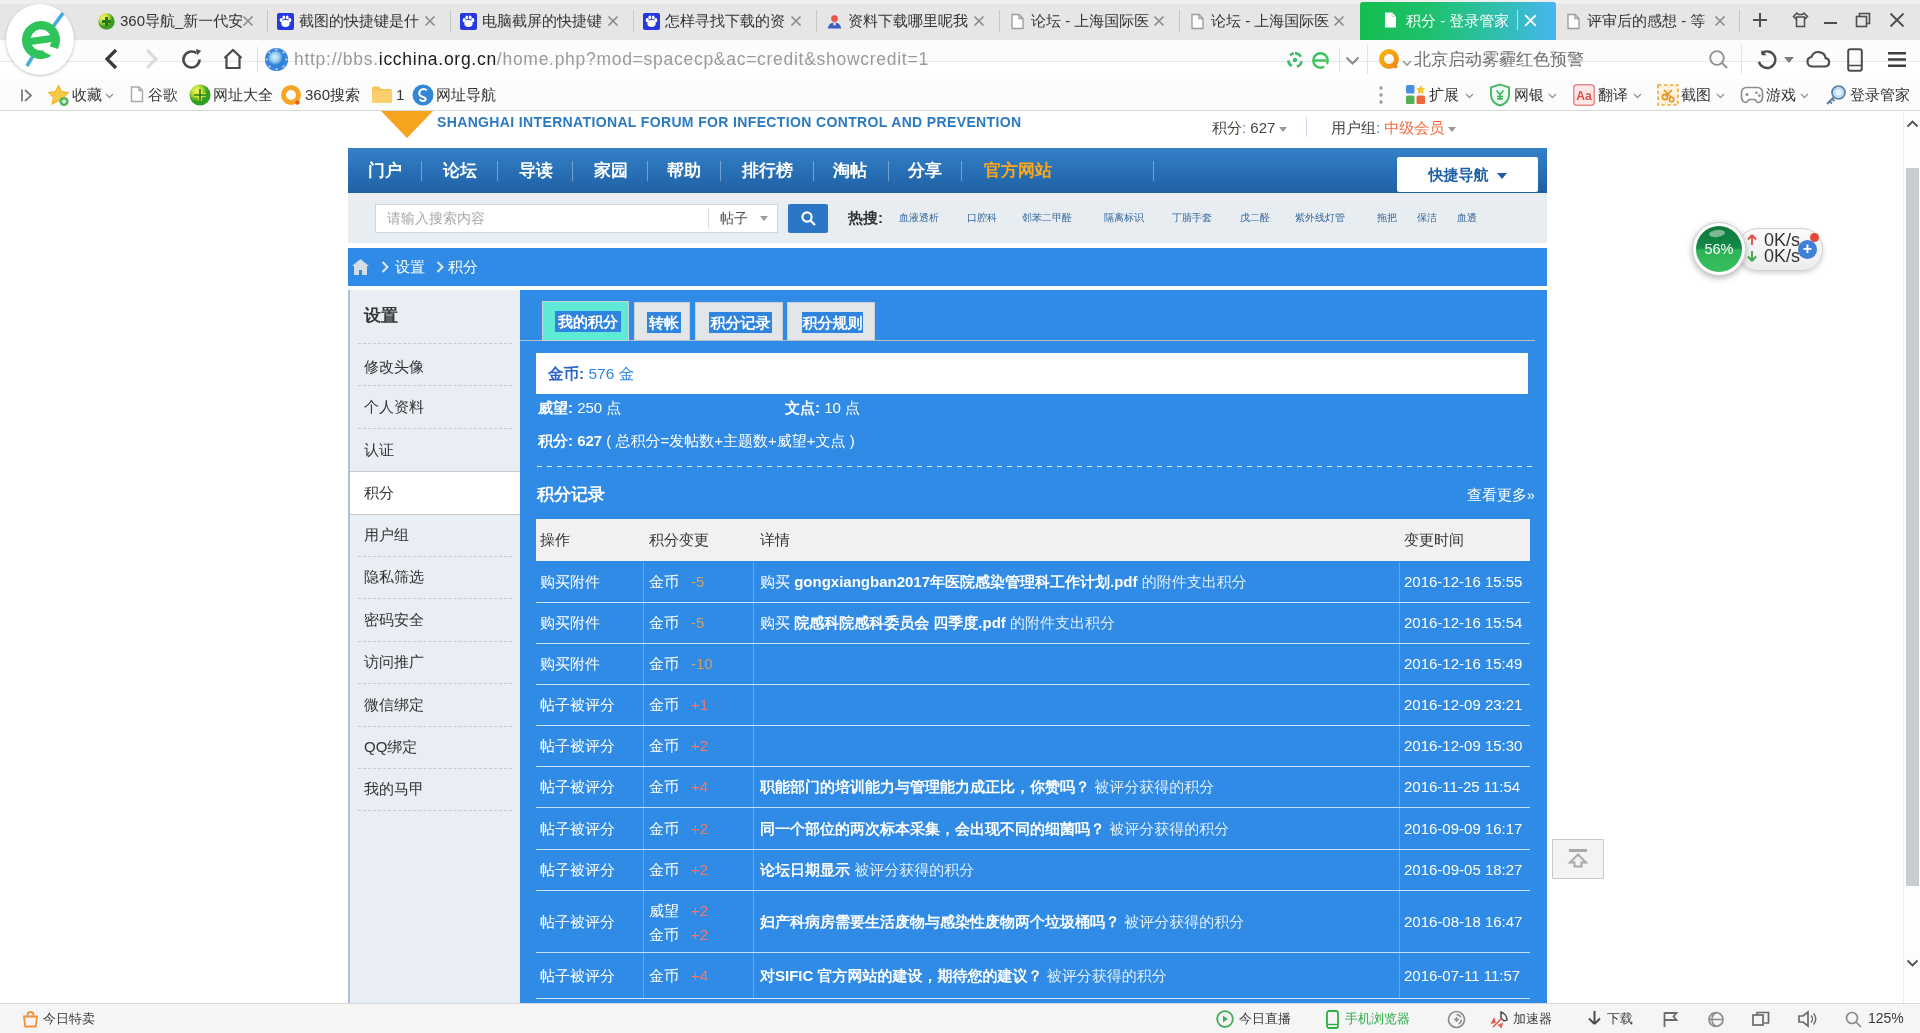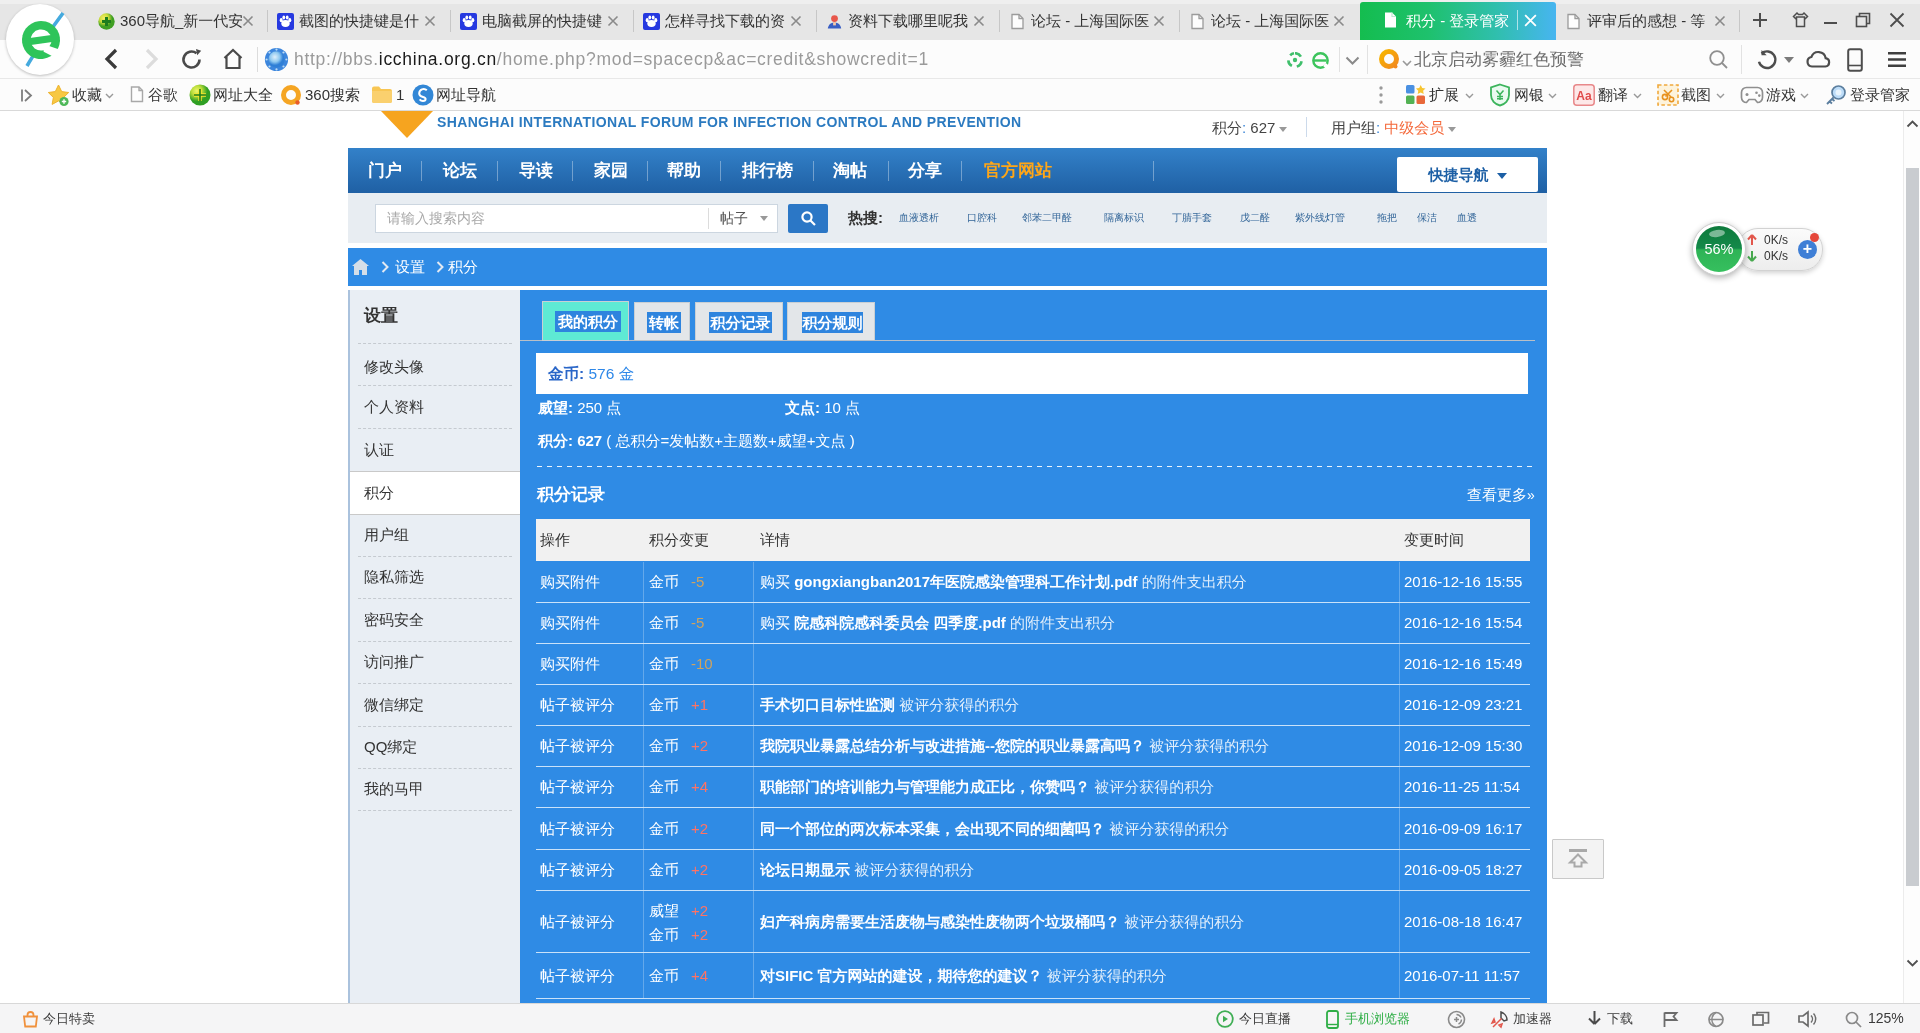--- a/index.html
+++ b/index.html
@@ -9,21 +9,21 @@
 #tabbar{position:absolute;left:0;top:0;width:1920px;height:40px;background:#e6e6e6}
 #tabbar .topstrip{position:absolute;left:0;top:0;width:1920px;height:4px;background:#efefef}
 .tab{position:absolute;top:4px;height:36px;font-size:15px;color:#333}
 .tab .ttl{position:absolute;left:31px;top:0;line-height:34px;white-space:nowrap;overflow:hidden}
 .tab .tx{position:absolute;top:10px;width:14px;height:14px}
 .tabsep{position:absolute;top:10px;width:1px;height:22px;background:#c7c7c7}
 .favico{position:absolute;left:9px;top:9px;width:17px;height:17px}
 #activetab{position:absolute;left:1360px;top:2px;width:196px;height:38px;background:linear-gradient(90deg,#14bd4f 0%,#1ec16d 35%,#30bfae 70%,#47b5f0 100%);border-radius:3px 3px 0 0;color:#fff}
 .wctl{position:absolute;top:8px;color:#555}
 
-#navbar{position:absolute;left:0;top:40px;width:1920px;height:39px;background:#fcfcfc;border-bottom:1px solid #e8e8e8}
+#navbar{position:absolute;left:0;top:40px;width:1920px;height:22px;background:#fcfcfc;border-bottom:1px solid #e8e8e8}
 #bookbar{position:absolute;left:0;top:79px;width:1920px;height:32px;background:#fcfcfc;border-bottom:1px solid #d9d9d9;font-size:15px;color:#333}
 .bk{position:absolute;top:0;line-height:31px;white-space:nowrap}
 .carver{display:inline-block;width:0;height:0;border-left:4px solid transparent;border-right:4px solid transparent;border-top:5px solid #999;vertical-align:middle;margin-left:4px}
 
 #viewport{position:absolute;left:0;top:111px;width:1903px;height:892px;background:#fff;overflow:hidden}
 .blue{background:#2f8be5}
 #pgnav{position:absolute;left:348px;top:37px;width:1199px;height:45px;background:linear-gradient(180deg,#3381c9 0%,#2a72b8 45%,#1f60a4 100%)}
 .pnitem{position:absolute;top:0;line-height:45px;color:#fff;font-weight:bold;font-size:17px;white-space:nowrap}
 .pnsep{position:absolute;top:13px;width:1px;height:20px;background:rgba(255,255,255,.35)}
 #srchrow{position:absolute;left:348px;top:82px;width:1199px;height:50px;background:#e8edf2}
@@ -568,30 +568,28 @@
  <div class="tcell" style="left:4px;line-height:40px">购买附件</div>
  <div class="tcell" style="left:113px;line-height:40px"><span style="display:inline-block;width:42px">金币</span><span class="neg">-10</span></div>
  <div class="tcell" style="left:868px;line-height:40px">2016-12-16 15:49</div>
  <div class="colline" style="left:107px"></div>
             <div class="colline" style="left:217px"></div>
             <div class="colline" style="left:863px"></div>
 </div>
 <div class="trow" style="top:166px;height:41px">
  <div class="tcell" style="left:4px;line-height:40px">帖子被评分</div>
  <div class="tcell" style="left:113px;line-height:40px"><span style="display:inline-block;width:42px">金币</span><span class="pos">+1</span></div>
- <div class="tcell" style="left:224px;line-height:40px;width:630px"><b>手术切口目标性监测</b> <span class="dim">被评分获得的积分</span></div>
  <div class="tcell" style="left:868px;line-height:40px">2016-12-09 23:21</div>
  <div class="colline" style="left:107px"></div>
             <div class="colline" style="left:217px"></div>
             <div class="colline" style="left:863px"></div>
 </div>
 <div class="trow" style="top:207px;height:41px">
  <div class="tcell" style="left:4px;line-height:40px">帖子被评分</div>
  <div class="tcell" style="left:113px;line-height:40px"><span style="display:inline-block;width:42px">金币</span><span class="pos">+2</span></div>
- <div class="tcell" style="left:224px;line-height:40px;width:630px"><b>我院职业暴露总结分析与改进措施--您院的职业暴露高吗？</b> <span class="dim">被评分获得的积分</span></div>
  <div class="tcell" style="left:868px;line-height:40px">2016-12-09 15:30</div>
  <div class="colline" style="left:107px"></div>
             <div class="colline" style="left:217px"></div>
             <div class="colline" style="left:863px"></div>
 </div>
 <div class="trow" style="top:248px;height:41px">
  <div class="tcell" style="left:4px;line-height:40px">帖子被评分</div>
  <div class="tcell" style="left:113px;line-height:40px"><span style="display:inline-block;width:42px">金币</span><span class="pos">+4</span></div>
  <div class="tcell" style="left:224px;line-height:40px;width:630px"><b>职能部门的培训能力与管理能力成正比，你赞吗？</b> <span class="dim">被评分获得的积分</span></div>
  <div class="tcell" style="left:868px;line-height:40px">2016-11-25 11:54</div>
@@ -646,21 +644,21 @@
       </svg>
 </div>
 
 <div class="abs" style="left:1737px;top:228px;width:86px;height:43px;background:linear-gradient(#fbfbfb,#ededed);border:1px solid #d2d2d2;border-radius:21px;box-shadow:0 2px 5px rgba(0,0,0,.18)"></div>
 <svg class="abs" style="left:1746px;top:234px" width="12" height="13" viewBox="0 0 12 13">
       <path d="M6 1v10M6 1L2 5.5M6 1l4 4.5" fill="none" stroke="#e2574c" stroke-width="2"></path>
     </svg>
 <svg class="abs" style="left:1746px;top:249px" width="12" height="13" viewBox="0 0 12 13">
       <path d="M6 12V2M6 12L2 7.5M6 12l4-4.5" fill="none" stroke="#47a94e" stroke-width="2"></path>
     </svg>
-<div class="abs" style="left:1764px;top:232px;font-size:12px;color:#333;line-height:16px">0K/s<br>0K/s</div>
+<div class="abs" style="left:1764px;top:232px;font-size:18px;color:#333;line-height:16px">0K/s<br>0K/s</div>
 <div class="abs" style="left:1798px;top:240px;width:19px;height:19px;background:#3f7fd6;border-radius:50%">
       <div style="color:#fff;font-size:16px;text-align:center;line-height:18px;font-weight:bold">+</div>
     </div>
 <div class="abs" style="left:1810px;top:233px;width:9px;height:9px;background:#e5473a;border-radius:50%"></div>
 <div class="abs" style="left:1692px;top:222px;width:54px;height:54px;border-radius:50%;background:#fff;box-shadow:0 2px 6px rgba(0,0,0,.3);border:1px solid #cfcfcf"></div>
 <div class="abs" style="left:1696px;top:226px;width:46px;height:46px;border-radius:50%;background:linear-gradient(#0e7a3c 0%,#14894a 48%,#2eb356 52%,#36c05e 100%);overflow:hidden">
 <div style="position:absolute;left:13px;top:4px;width:16px;height:7px;background:rgba(255,255,255,.45);border-radius:50%;transform:rotate(-8deg)"></div>
 <div style="position:absolute;left:0;top:0;width:46px;text-align:center;line-height:46px;color:#fff;font-size:14.5px">56%</div>
 </div>
 

